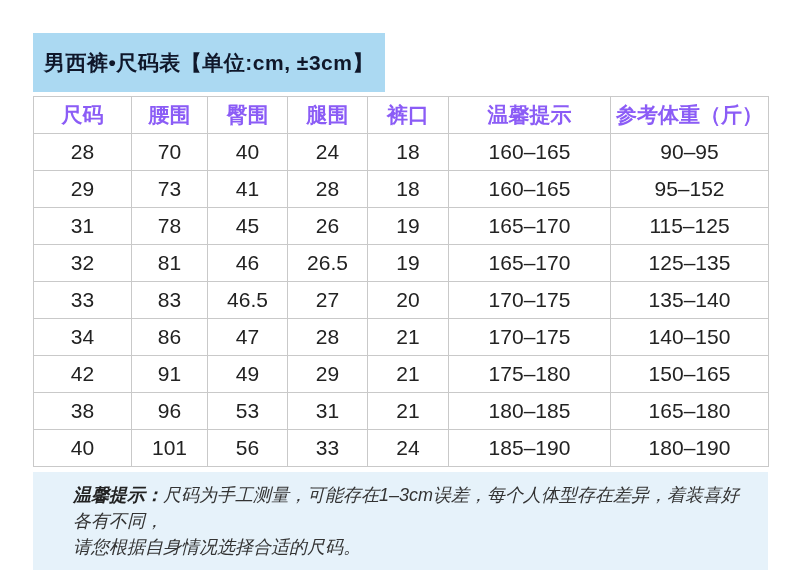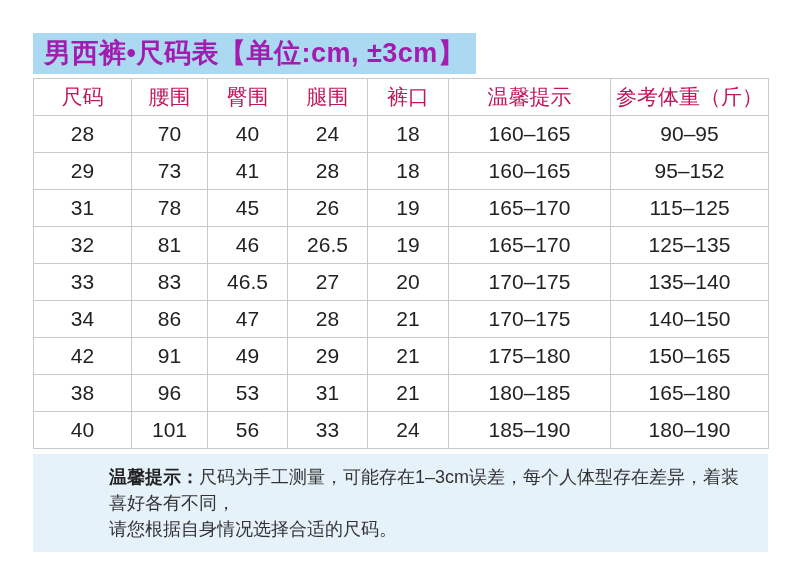--- a/index.html
+++ b/index.html
@@ -14,59 +14,60 @@
   }
   .page {
     position: absolute;
     left: 33px;
     top: 33px;
     width: 735px;
   }
   .title-badge {
     display: inline-block;
     background: #abd9f2;
-    color: #a21caf;
-    font-size: 27px;
+    color: #0f172a;
+    font-size: 21px;
     font-weight: bold;
     line-height: 33px;
-    padding: 4px 11px;
+    padding: 13px 11px;
     margin-bottom: 4px;
     letter-spacing: 0.5px;
   }
   table.size-table {
     border-collapse: collapse;
     table-layout: fixed;
     width: 735px;
   }
   .size-table th,
   .size-table td {
     border: 1px solid #c9c9c9;
     height: 36px;
     text-align: center;
     vertical-align: middle;
     font-size: 21px;
     padding: 0;
     background: #ffffff;
     white-space: nowrap;
   }
   .size-table th {
-    font-weight: normal;
-    color: #be185d;
+    font-weight: bold;
+    color: #8b5cf6;
   }
   .size-table td {
     font-weight: 400;
     color: #222222;
   }
   .notice {
     margin-top: 5px;
     background: #e6f2fa;
     color: #333333;
     font-size: 18px;
     line-height: 26px;
-    padding: 10px 20px 10px 76px;
+    padding: 10px 20px 10px 40px;
+    font-style: italic;
   }
   .notice-label {
     font-weight: bold;
     color: #222222;
   }
 </style>
 </head>
 <body>
 
 <div class="page">

